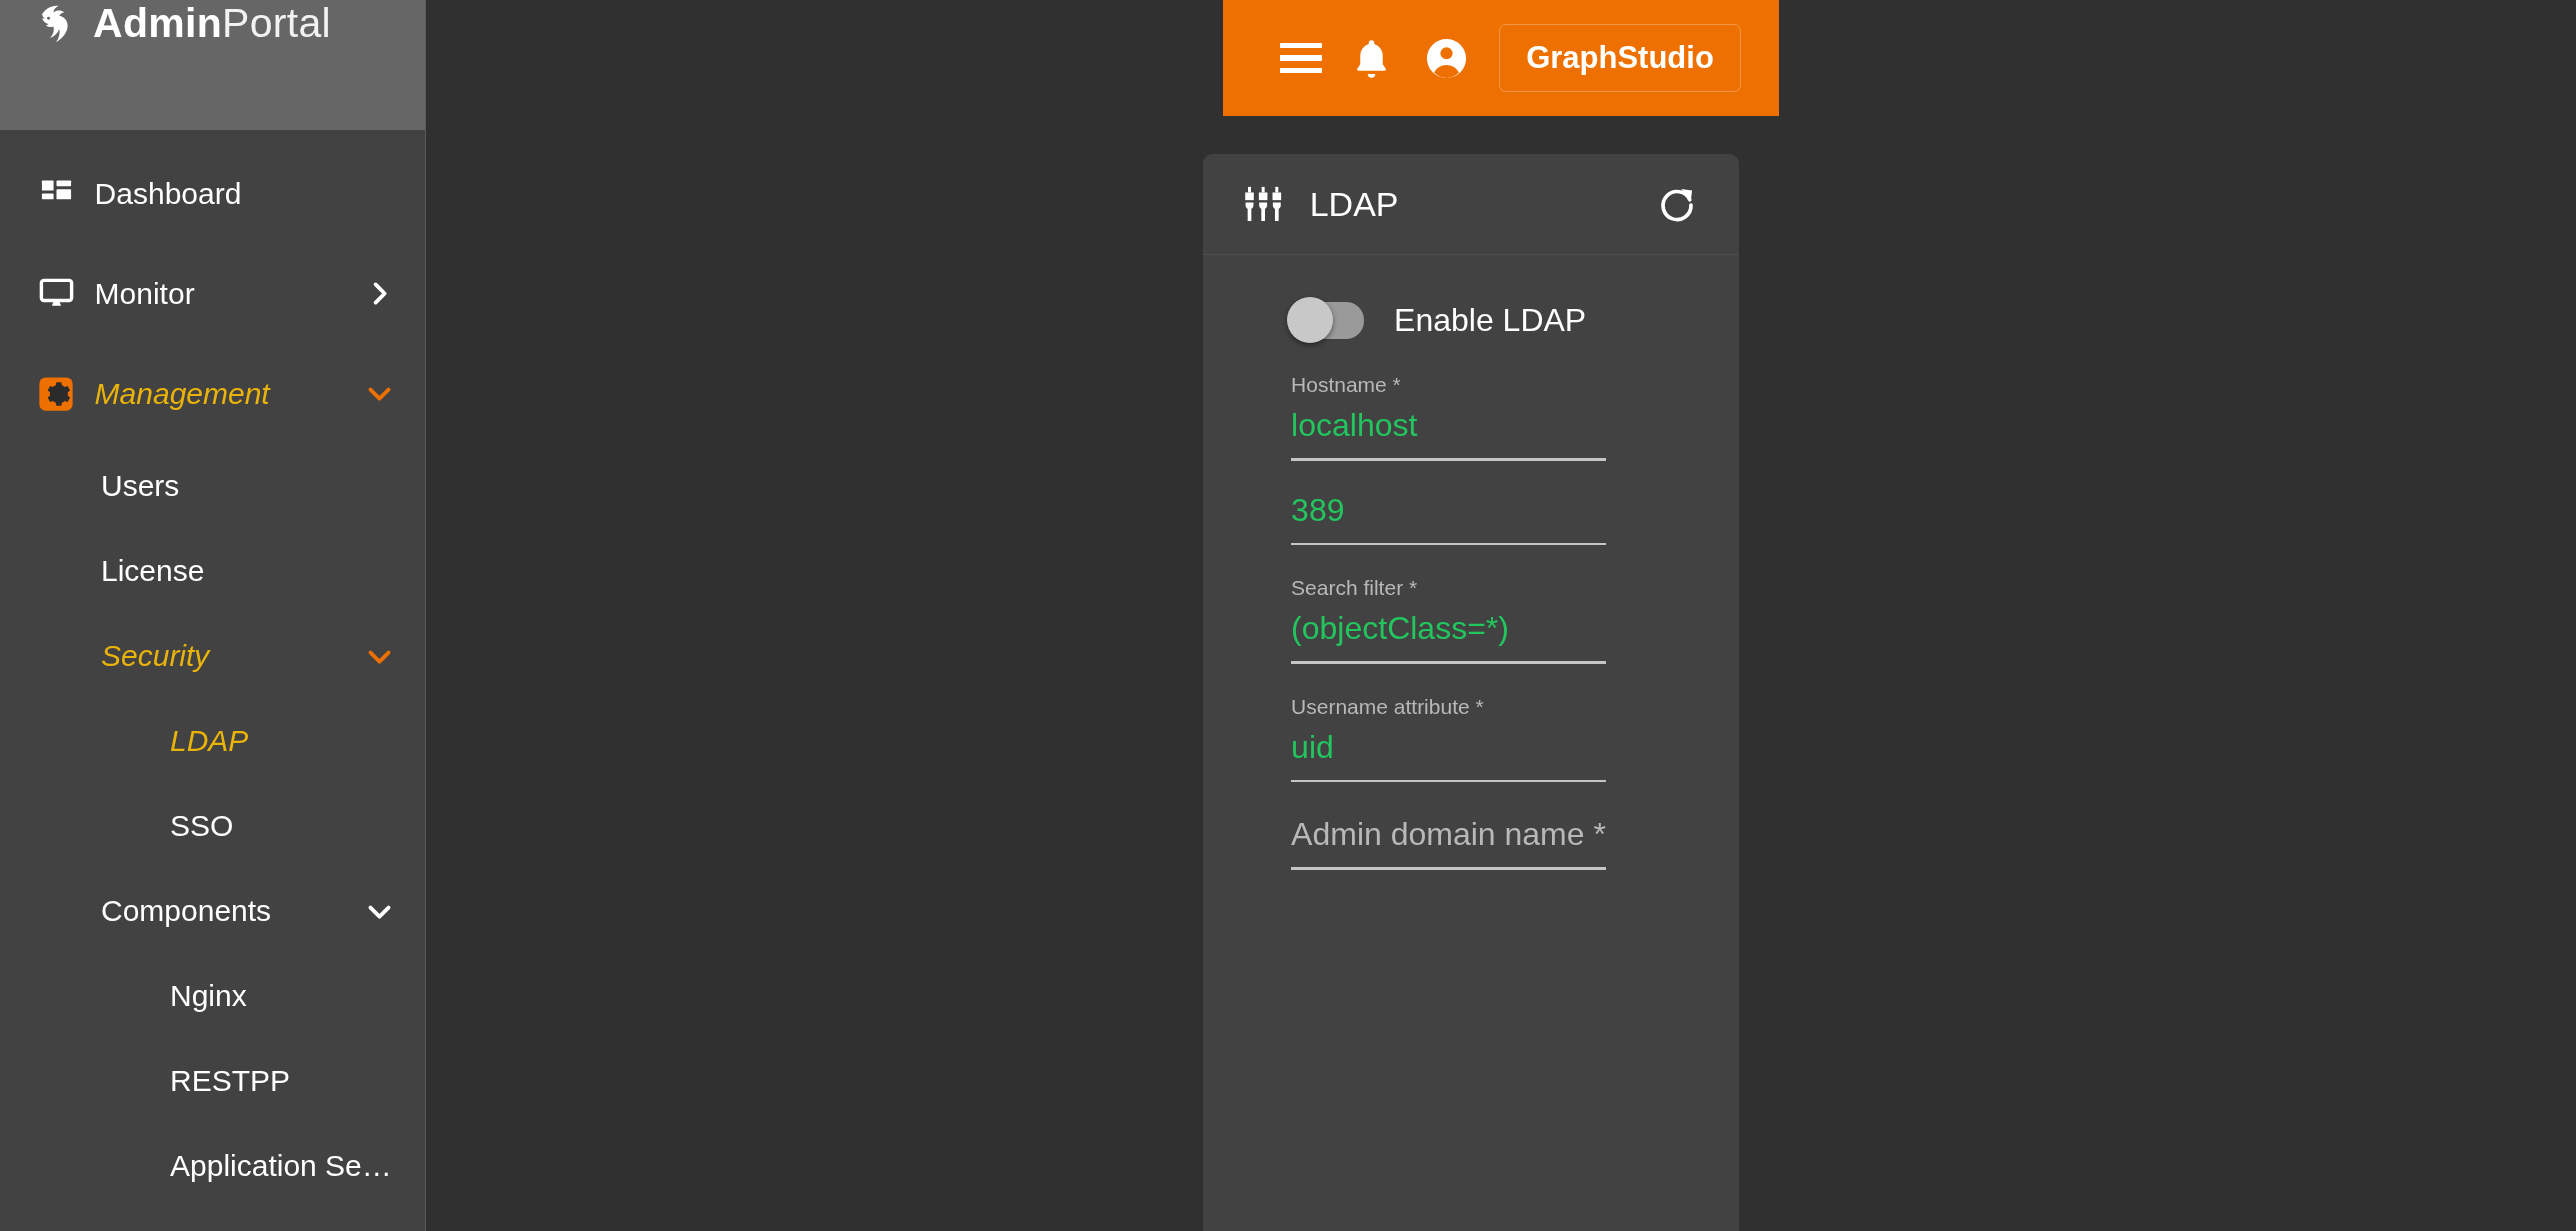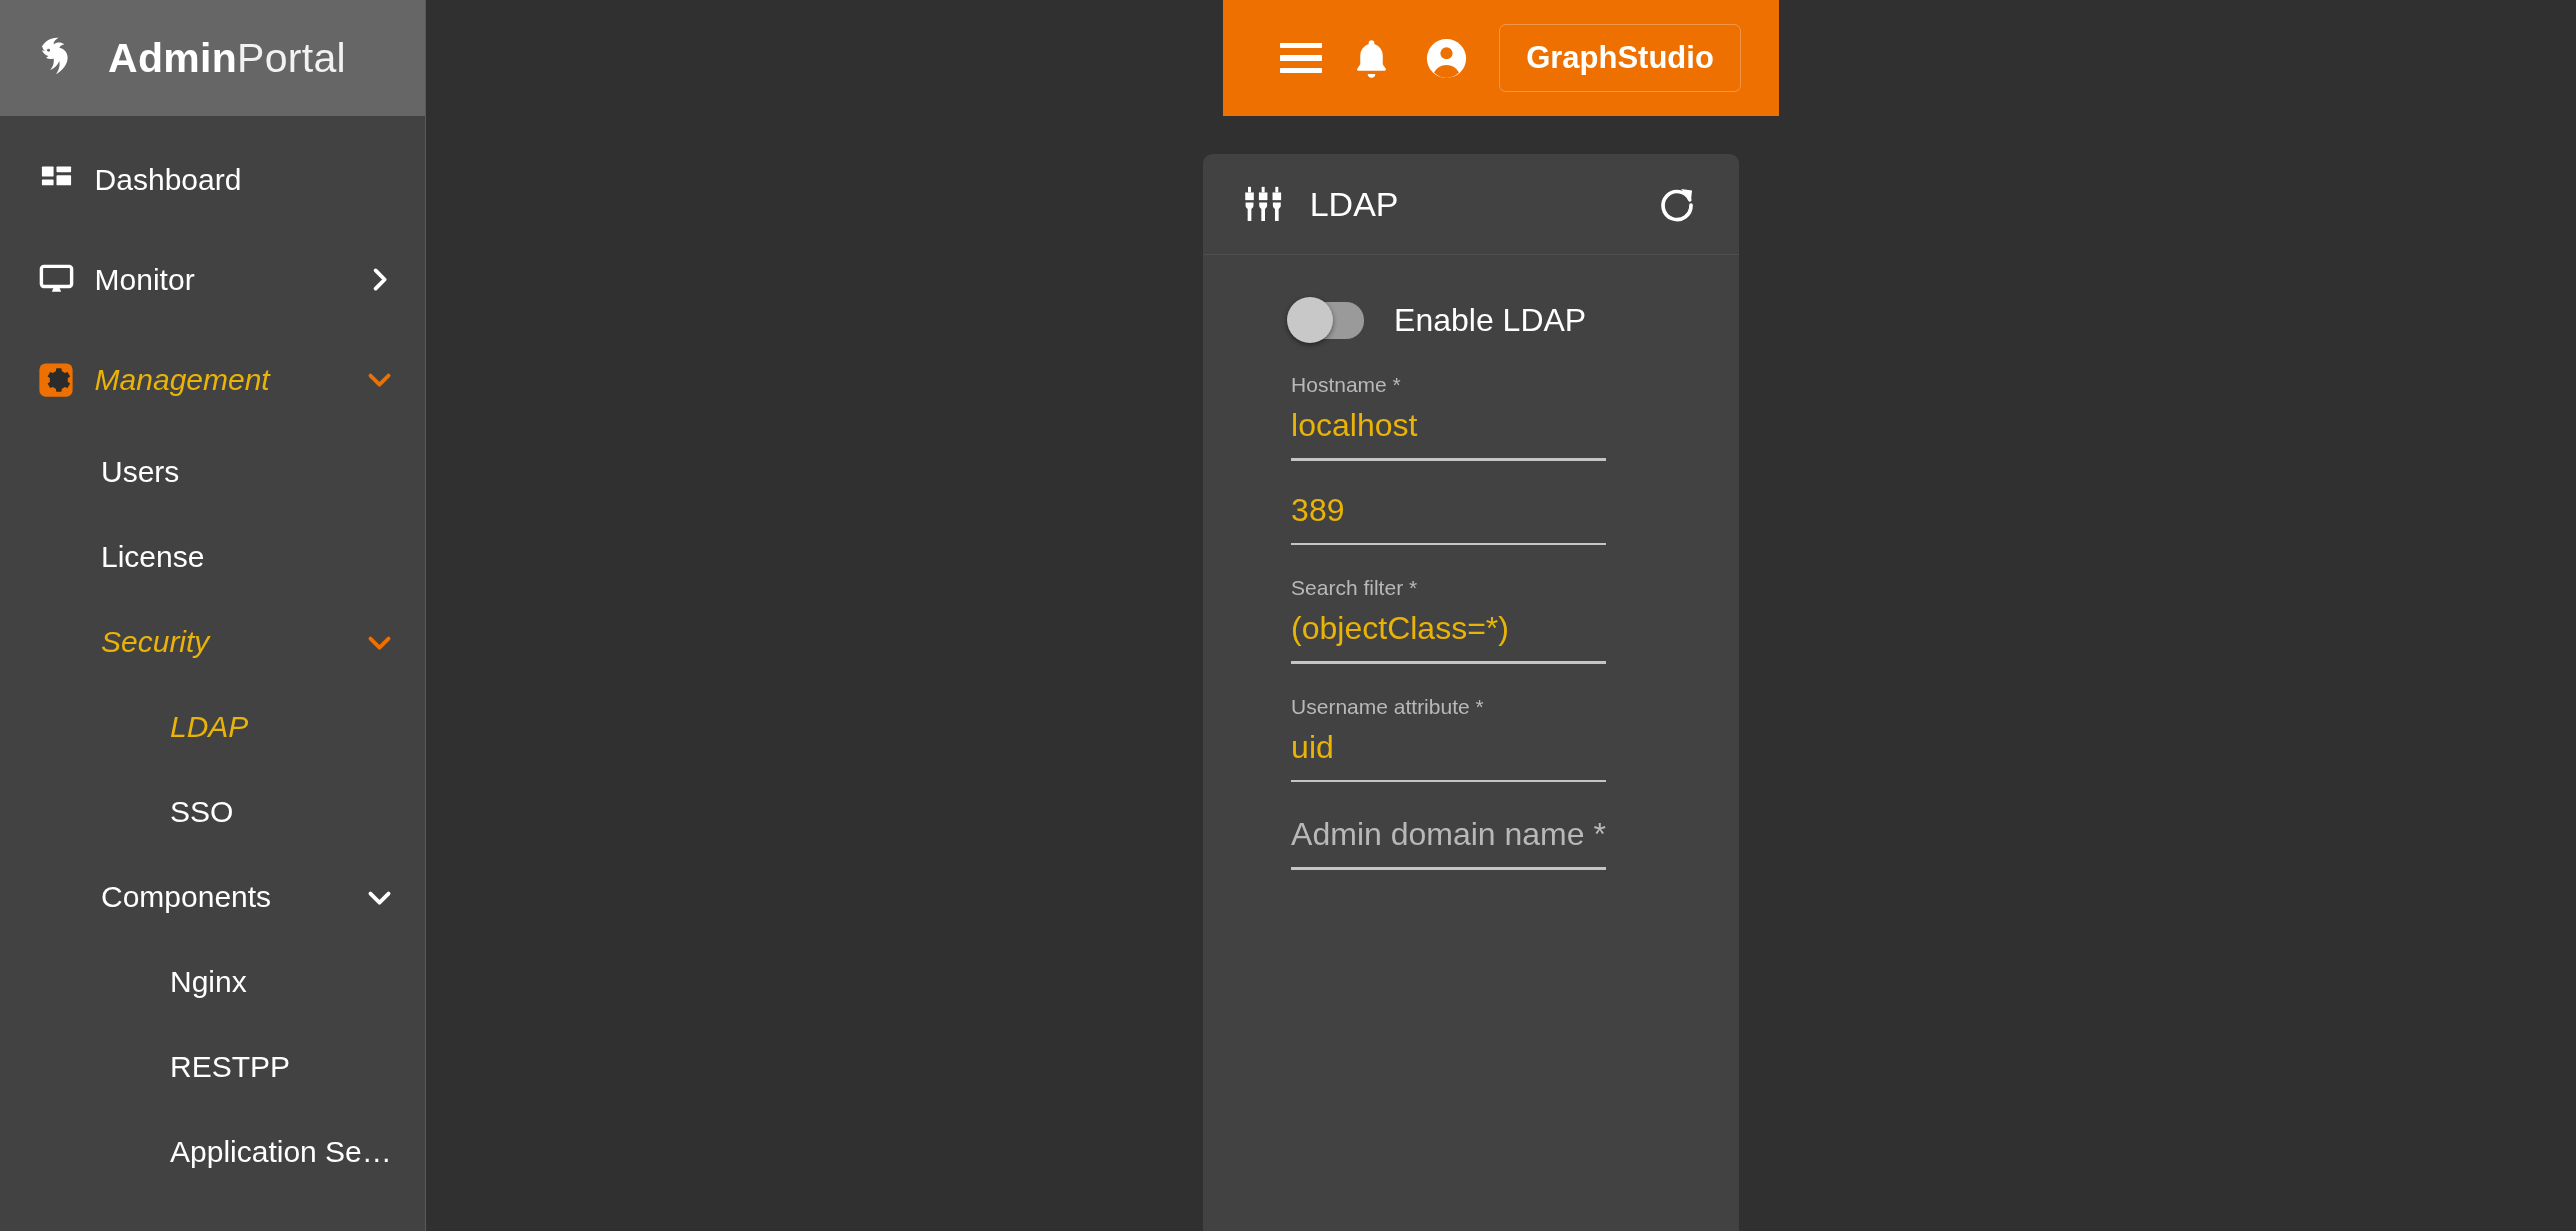--- a/index.html
+++ b/index.html
@@ -14,25 +14,25 @@
   
   .sidebar {
     width:426px; height:1231px;
     background:#424242;
     border-right:1.4px solid #5a5a5a;
     flex:0 0 426px;
     position:relative;
     overflow:hidden;
   }
   .brand {
-    height:116px;
+    height:130px;
     background:#666666;
-    display:flex; align-items:center;
+    display:flex; align-items:flex-start;
     padding-left:32px;
-    gap:23px;
+    gap:8px;
   }
   .brand-logo { width:53px; height:53px; flex:0 0 53px; }
   .brand-text { font-size:41px; color:#ffffff; letter-spacing:0.3px; white-space:nowrap; }
   .brand-text .b1 { font-weight:600; }
   .brand-text .b2 { font-weight:300; color:#f2f2f2; }
 
   .nav { padding-top:13.5px; }
   .nav-item {
     display:flex; align-items:center;
     height:100px;
@@ -103,21 +103,21 @@
   .toggle .knob {
     position:absolute; top:-4.7px; left:-4px;
     width:46px; height:46px; border-radius:50%;
     background:#c8c8c8;
     box-shadow:0 2px 5.4px rgba(0,0,0,0.45);
   }
   .toggle-label { font-size:32px; color:#ffffff; margin-left:30px; }
 
   .field { margin-bottom:31px; position:relative; }
   .field .f-label { font-size:21px; color:#b8b8b8; line-height:1.1; margin-bottom:10.8px; }
-  .field .f-value { font-size:32px; color:#eab308; line-height:1.15; min-height:39px; }
+  .field .f-value { font-size:32px; color:#22c55e; line-height:1.15; min-height:39px; }
   .field .f-underline { height:2.7px; background:#c5c5c5; margin-top:12px; }
   .field.empty { padding-top:2.7px; }
   .field.empty .f-placeholder { font-size:32px; color:#b8b8b8; line-height:1.15; min-height:39px; }
   .field .f-eye { position:absolute; right:-85px; bottom:15px; width:43px; height:43px; cursor:pointer; display:flex; align-items:center; justify-content:center; }
   .f-dots { letter-spacing:4px; font-size:32px; color:#ffffff; }
 </style>
 </head>
 <body>
 
 <div class="app">

